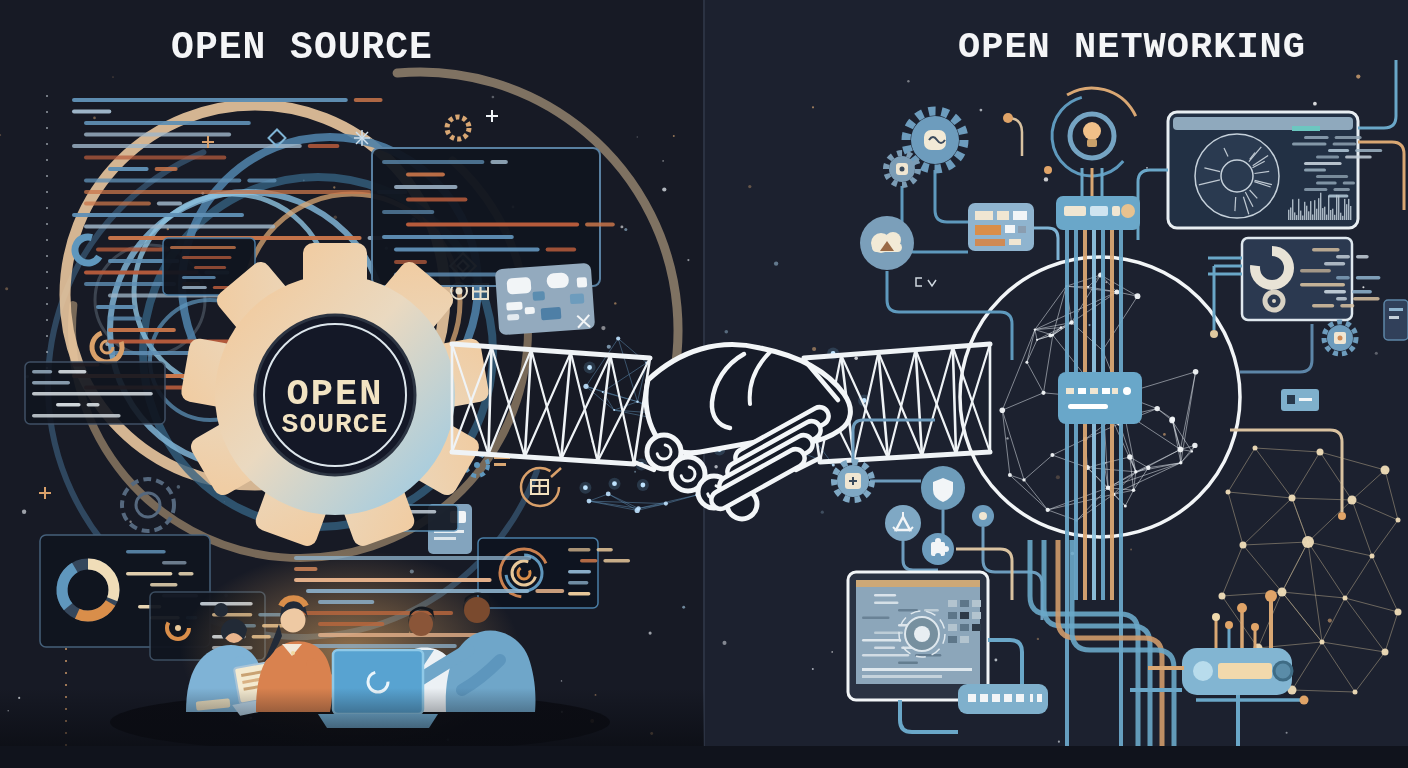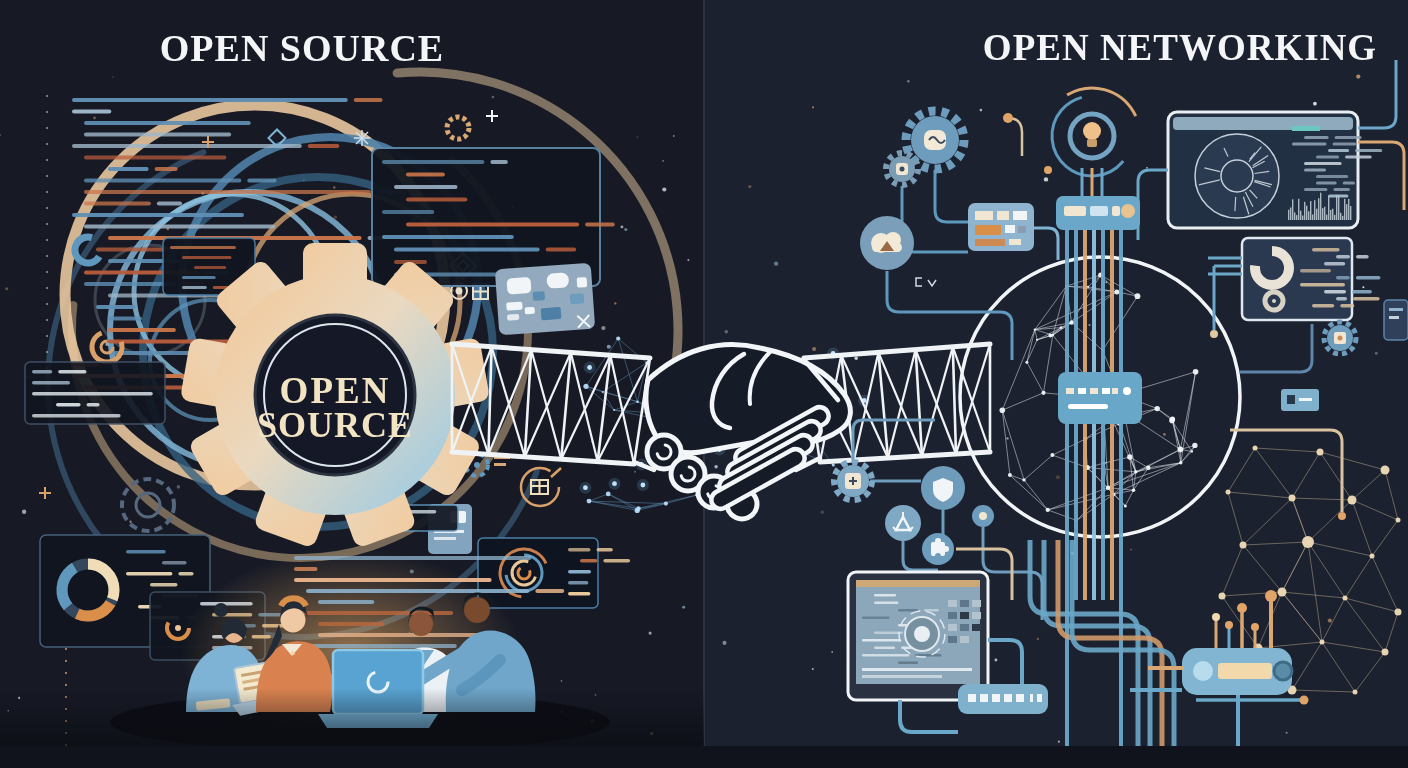--- a/index.html
+++ b/index.html
@@ -1,26 +1,26 @@
 <!DOCTYPE html>
 <html><head>
 <meta charset="utf-8">
 <style>
   html,body{margin:0;padding:0;background:#10131c;}
   #stage{position:relative;width:1408px;height:746px;overflow:hidden;
-         font-family:Liberation Serif, serif;background:#171a25;}
+         font-family:Liberation Mono, monospace;background:#171a25;}
   #art{position:absolute;left:0;top:0;}
   .title{position:absolute;top:26px;transform:translateX(-50%);white-space:nowrap;
          font-weight:700;font-size:38px;letter-spacing:1px;color:#f4f5f7;}
   .title.left{left:302px;}
-  .title.right{left:1132px;font-size:37px;margin-left:48px;}
+  .title.right{left:1132px;font-size:37px;}
   .gear-label{position:absolute;left:335px;top:394px;transform:translate(-50%,-50%);
          text-align:center;color:#f2e3c2;font-weight:700;line-height:0.95;margin-top:14px;}
   .gear-label .l1{font-size:37px;letter-spacing:2px;}
-  .gear-label .l2{font-size:36px;letter-spacing:1px;}
+  .gear-label .l2{font-size:28px;letter-spacing:1px;}
 </style>
 </head>
 <body>
 
 <div id="stage">
 <svg id="art" width="1408" height="768" viewBox="0 0 1408 768">
   <defs>
     <linearGradient id="gearGrad" gradientUnits="userSpaceOnUse" x1="230" y1="290" x2="445" y2="490">
       <stop offset="0" stop-color="#f2c99b"></stop>
           <stop offset="0.45" stop-color="#ead9c0"></stop>

